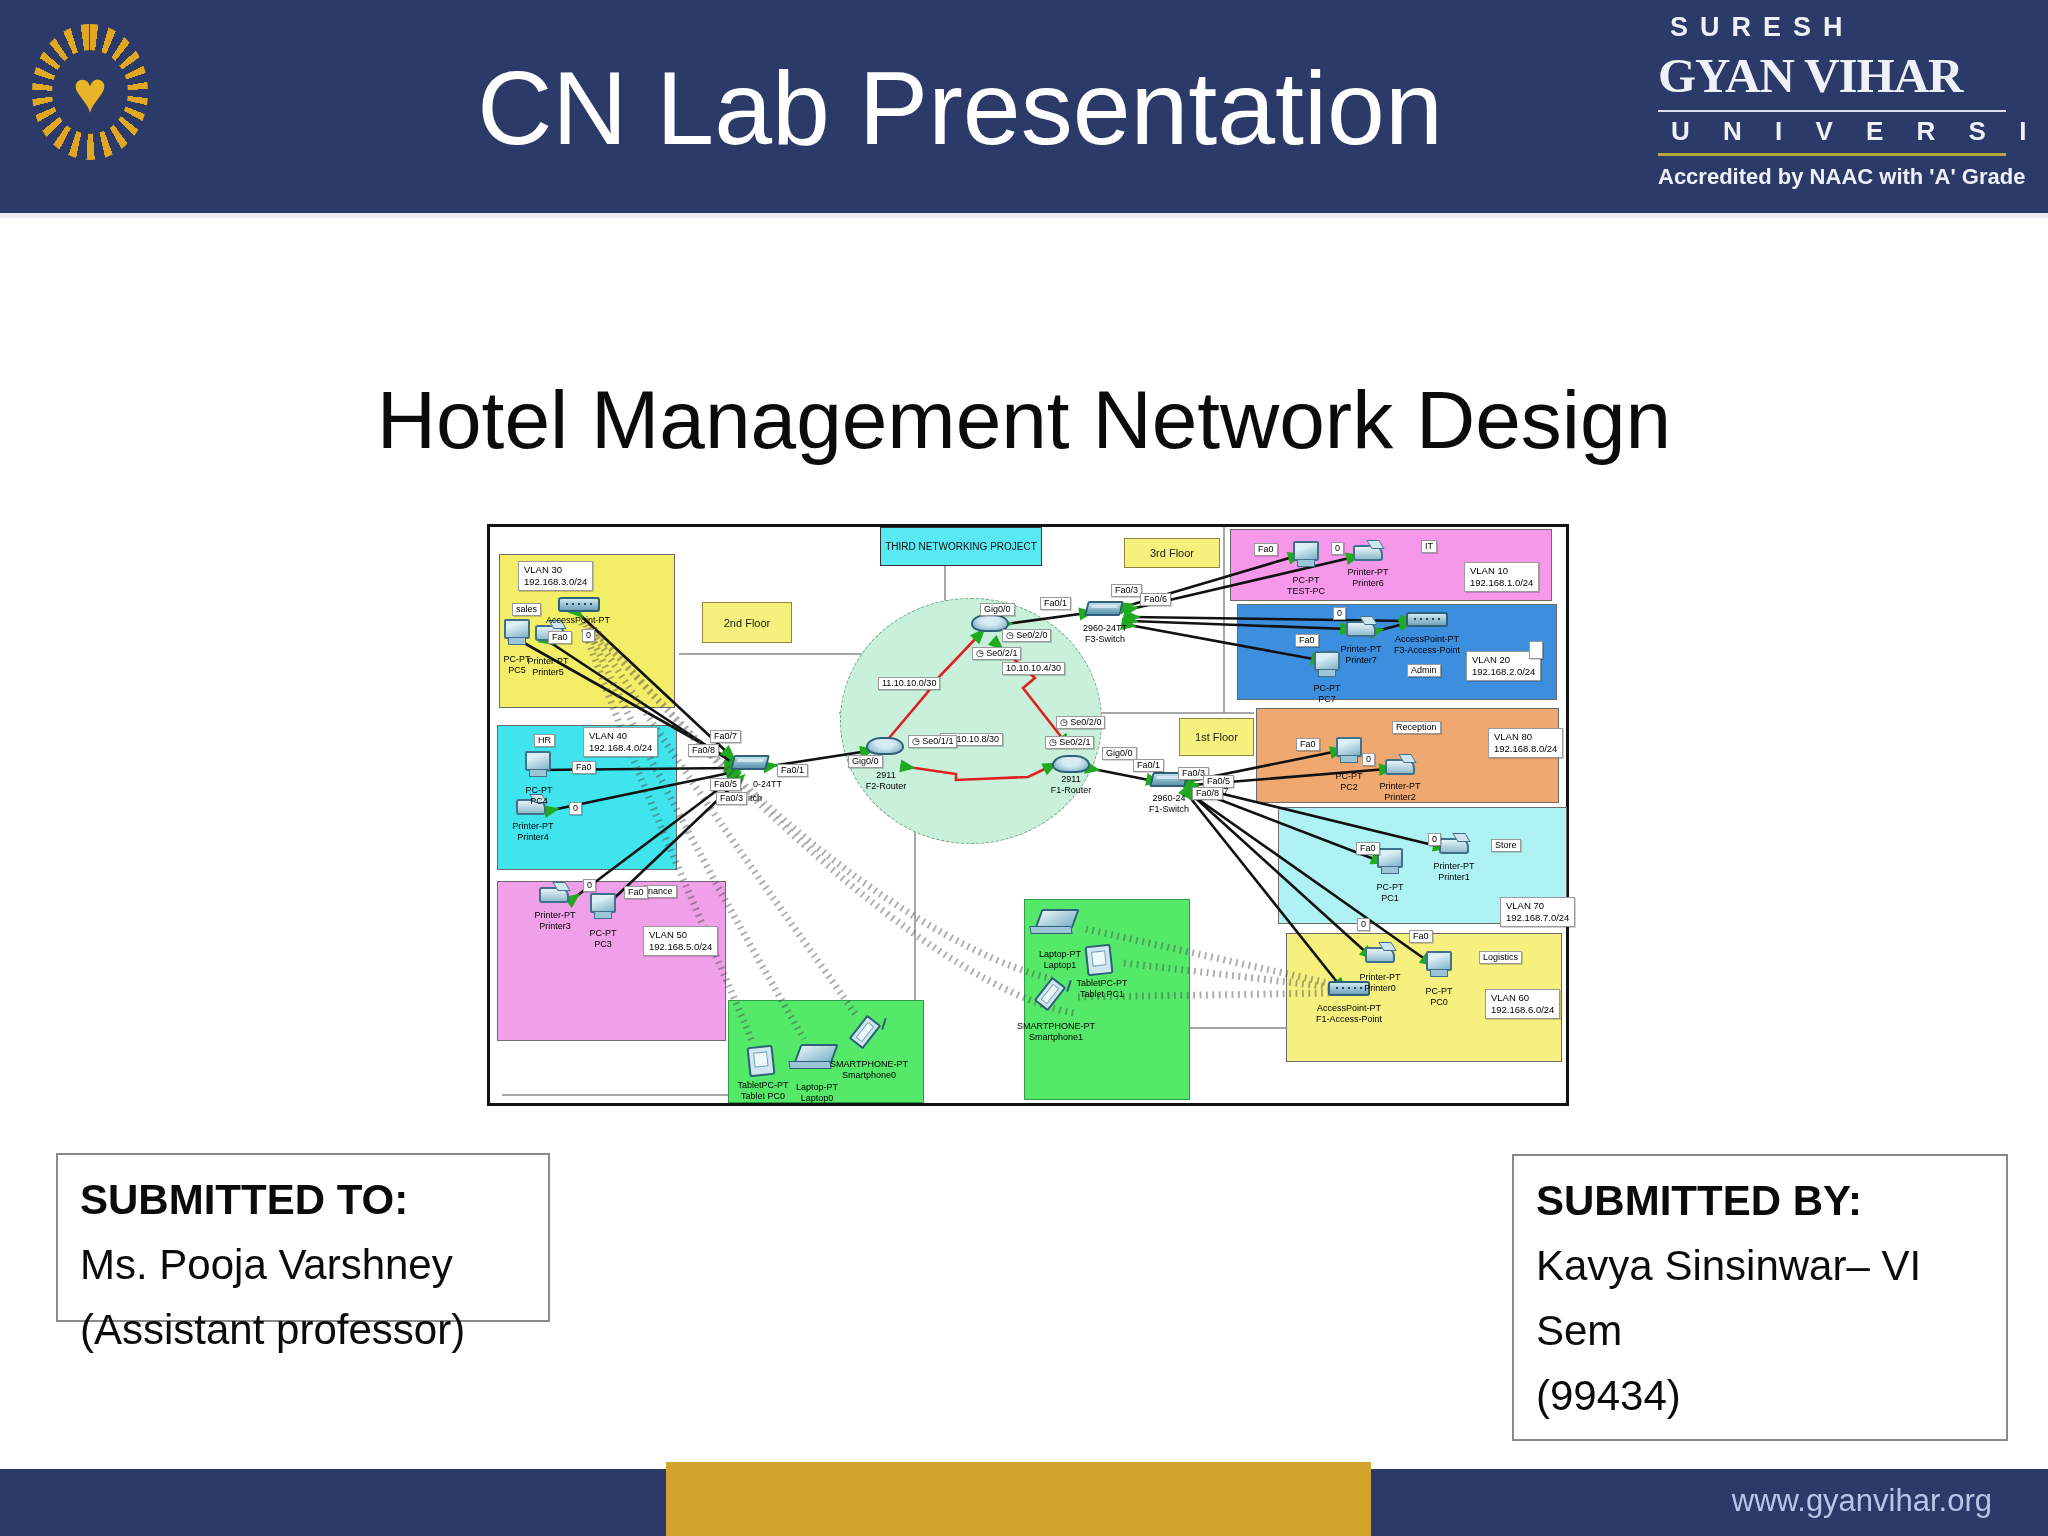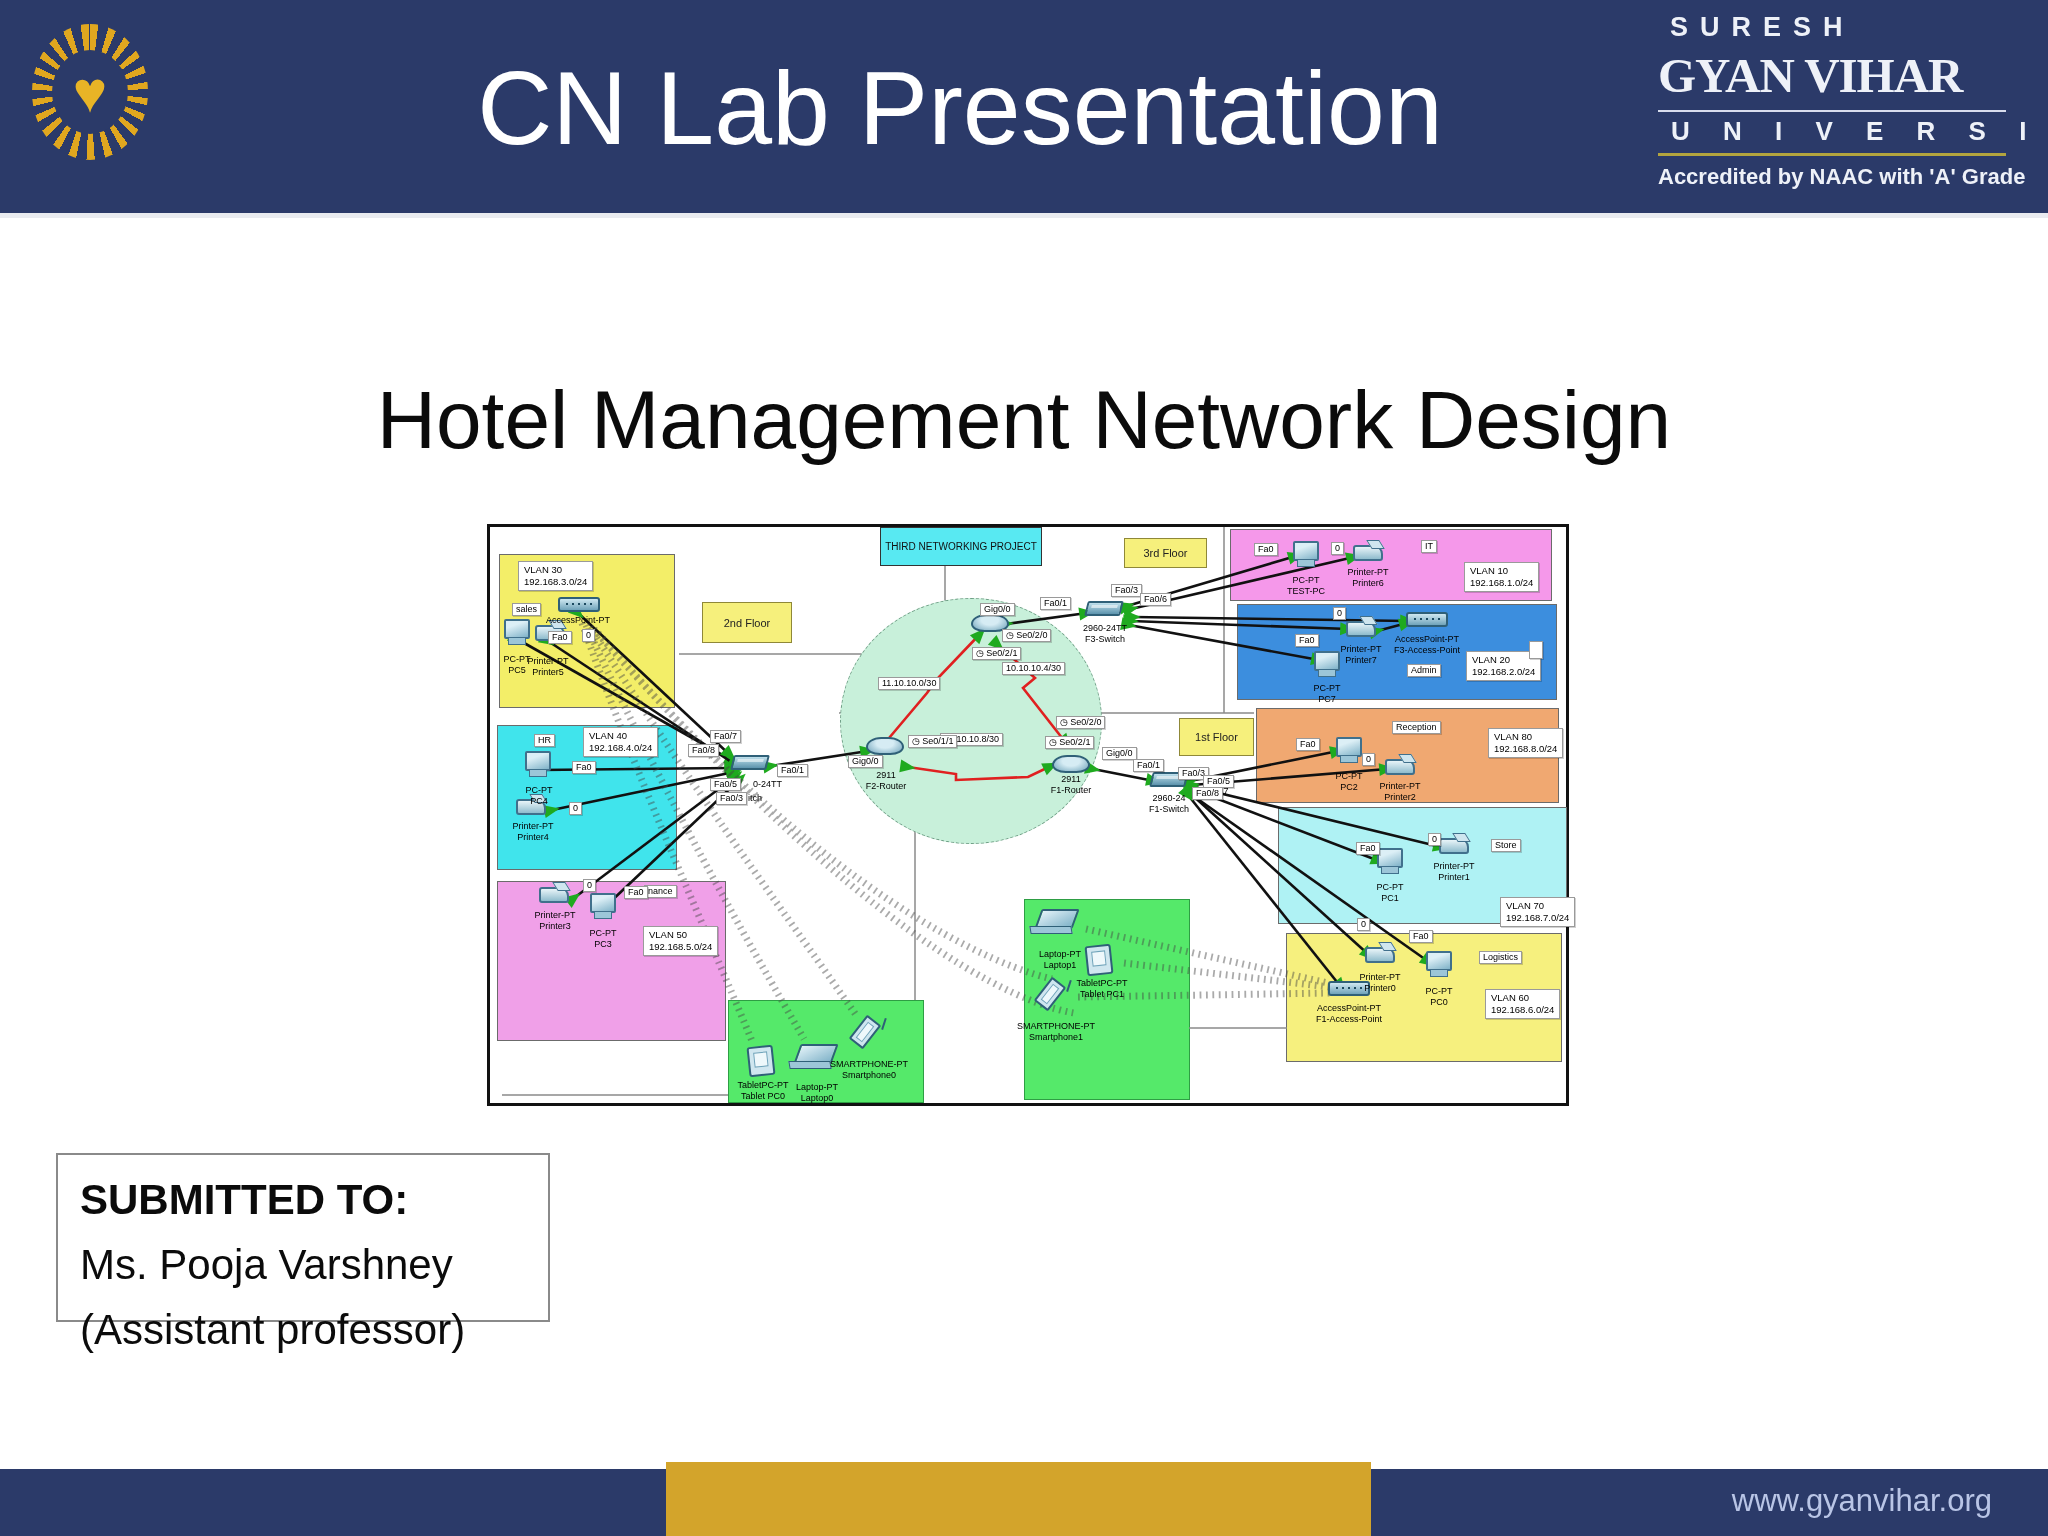--- a/index.html
+++ b/index.html
@@ -196,21 +196,21 @@
           <path d="M104,102 C300,330 470,430 562,452"></path>
           <path d="M108,106 C320,350 490,470 584,486"></path>
           <path d="M596,402 L838,456"></path>
           <path d="M634,436 L840,460"></path>
           <path d="M588,470 L840,466"></path>
         </g>
       </svg>
 
       <div class="banner">THIRD NETWORKING PROJECT</div>
       <div class="fb" style="left:212px;top:75px;width:90px;height:41px">2nd Floor</div>
-      <div class="fb" style="left:634px;top:11px;width:83px;height:30px">3rd Floor</div>
+      <div class="fb" style="left:634px;top:11px;width:96px;height:30px">3rd Floor</div>
       <div class="fb" style="left:689px;top:191px;width:75px;height:38px">1st Floor</div>
 
       <div class="wb2" style="left:28px;top:34px">VLAN 30
 192.168.3.0/24</div>
       <div class="wb2" style="left:93px;top:200px">VLAN 40
 192.168.4.0/24</div>
       <div class="wb2" style="left:153px;top:399px">VLAN 50
 192.168.5.0/24</div>
       <div class="wb2" style="left:974px;top:35px">VLAN 10
 192.168.1.0/24</div>
@@ -367,18 +367,24 @@
       <div class="cap" style="left:526px;top:494px">SMARTPHONE-PT
 Smartphone1</div>
     </div>
   </div>
 
   <div class="sub-box" style="left:56px;top:1153px;width:494px;height:169px">
     <div class="hd">SUBMITTED TO:</div>
     <div>Ms. Pooja Varshney</div>
     <div>(Assistant professor)</div>
   </div>
+  <div class="sub-box" style="left:1512px;top:1154px;width:496px;height:287px">
+    <div class="hd">SUBMITTED BY:</div>
+    <div>Kavya Sinsinwar– VI</div>
+    <div>Sem</div>
+    <div>(99434)</div>
+  </div>
 
   <div class="footer-bar"></div>
   <div class="footer-gold"></div>
   <div class="footer-url">www.gyanvihar.org</div>
 
 </div>
 
 </body></html>

